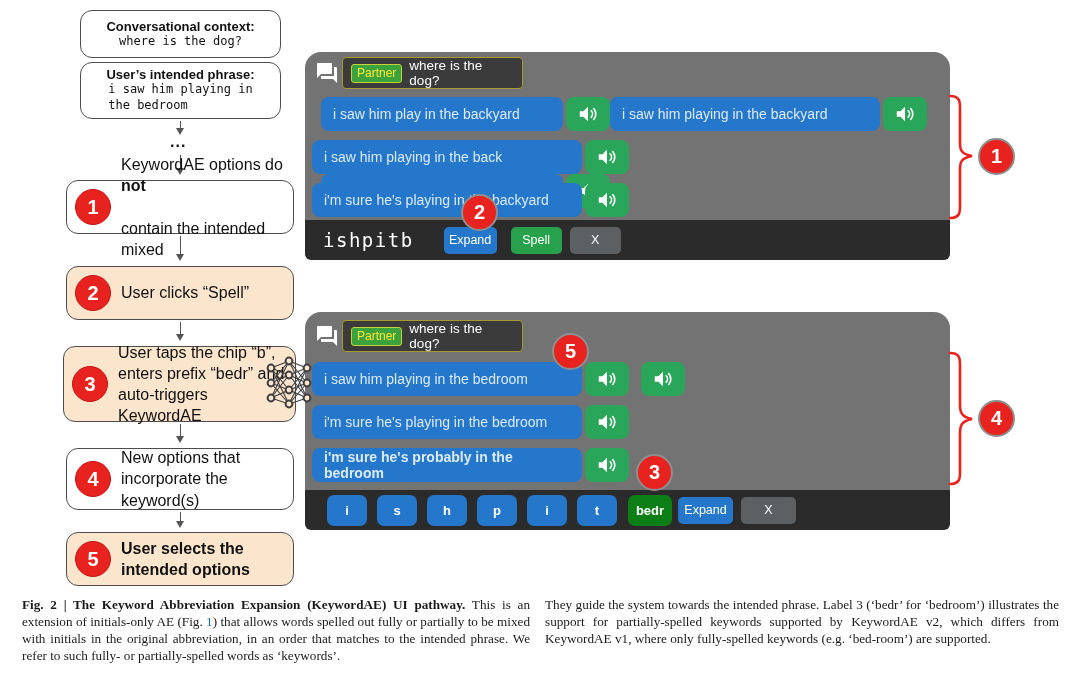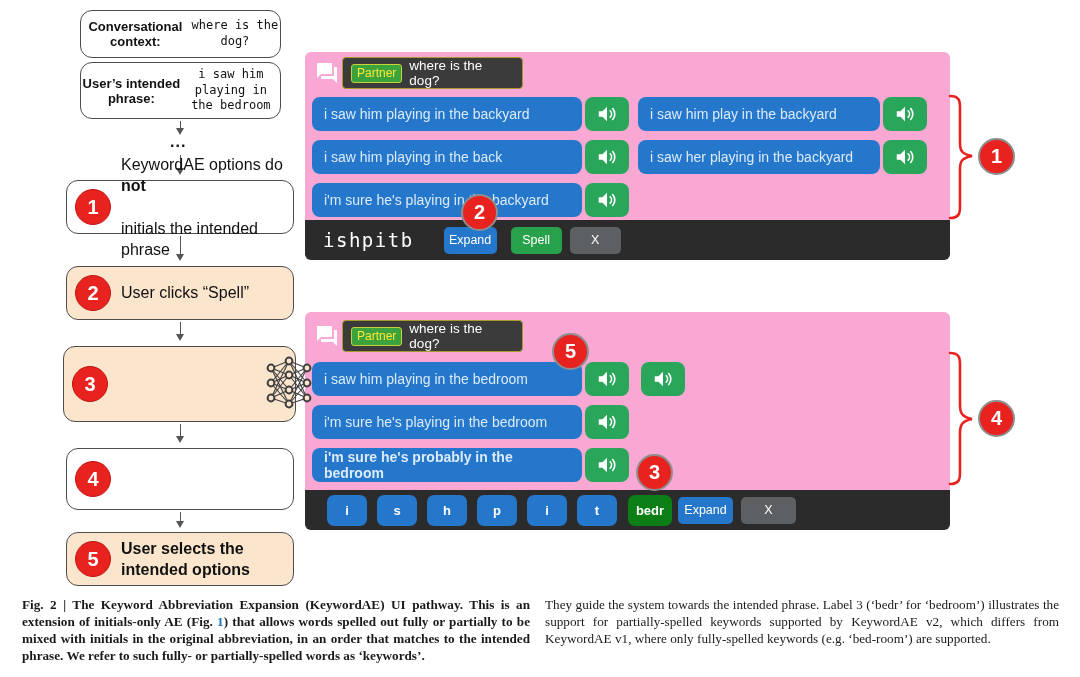--- a/index.html
+++ b/index.html
@@ -4,35 +4,35 @@
 <style>
   html,body{margin:0;padding:0;background:#fff;}
   #stage{position:relative;width:1080px;height:677px;background:#ffffff;overflow:hidden;
          font-family:"Liberation Sans",sans-serif;}
   .mono{font-family:"DejaVu Sans Mono",monospace;}
 
   
   .fc-box{position:absolute;background:#fff;border:1.6px solid #4d4d4d;border-radius:12px;
           box-sizing:border-box;display:flex;align-items:center;justify-content:center;}
   .fc-box.peach{background:#fbe5cd;}
-  .fc-center{flex-direction:row;text-align:center;}
+  .fc-center{flex-direction:column;}
   .fc-title{font-weight:bold;font-size:13px;color:#111;}
   .fc-mono{font-size:12px;color:#111;line-height:1.3;white-space:pre-line;}
   .fc-step{justify-content:flex-start;padding-left:8px;}
   .fc-num{width:36px;height:36px;border-radius:50%;background:#e8231f;border:1.5px solid #c21511;
           color:#fff;font-weight:bold;font-size:20px;display:flex;align-items:center;
           justify-content:center;flex:0 0 auto;box-sizing:border-box;}
   .fc-text{margin-left:10px;font-size:16px;color:#111;line-height:1.32;white-space:pre-line;}
   .arrow{position:absolute;width:0;border-left:1.7px solid #555;}
   .arrow::after{content:'';position:absolute;bottom:-7px;left:-5.5px;border:4.6px solid transparent;
           border-top:7px solid #555;}
   .fc-dots{position:absolute;font-weight:bold;font-size:16px;letter-spacing:1px;color:#111;}
 
   
-  .panel{position:absolute;background:#f9a8d4;border-radius:6px;}
+  .panel{position:absolute;background:#737373;border-radius:16px;}
   .chat-hdr-box{position:absolute;left:37px;top:5px;height:32px;box-sizing:border-box;
           border:1.6px solid #a89b2e;background:#3b3b3b;border-radius:4px;display:flex;
           align-items:center;padding:0 8px;}
   .partner-badge{background:#3ca23c;border:1px solid #c4d438;border-radius:3px;color:#ffe839;
           font-size:12px;padding:1.5px 5px;margin-right:7px;}
   .hdr-msg{color:#fff;font-size:13.5px;}
   .sugg-row{position:absolute;display:flex;}
   .sugg{display:flex;height:34px;}
   .sugg-text{background:#2577cb;color:#dcebf9;border-radius:8px;display:flex;align-items:center;
           padding:0 12px;font-size:14px;flex:1 1 auto;}
@@ -79,35 +79,38 @@
   </div>
 
   <div class="arrow" style="left:180px;top:121px;height:11px;"></div>
   <div class="fc-dots" style="left:170px;top:133px;">...</div>
   <div class="arrow" style="left:180px;top:155px;height:17px;"></div>
 
   <div class="fc-box fc-step" style="left:66px;top:180px;width:228px;height:54px;">
     <div class="fc-num">1</div>
     <div class="fc-text">
       <div><span>KeywordAE options do </span><strong>not</strong></div>
-      <div>initials the intended phrase</div>
+      <div>contain the intended mixed</div>
     </div>
   </div>
 
   <div class="arrow" style="left:180px;top:236px;height:22px;"></div>
 
   <div class="fc-box fc-step peach" style="left:66px;top:266px;width:228px;height:54px;">
     <div class="fc-num">2</div>
     <div class="fc-text">User clicks “Spell”</div>
   </div>
 
   <div class="arrow" style="left:180px;top:322px;height:16px;"></div>
 
   <div class="fc-box fc-step peach" style="left:63px;top:346px;width:233px;height:76px;">
     <div class="fc-num">3</div>
+    <div class="fc-text">User taps the chip “b”,
+enters prefix “bedr” and
+auto-triggers KeywordAE</div>
   </div>
 
   <svg class="brace" style="left:264px;top:356px;" width="50" height="54" viewBox="0 0 50 54">
     <g stroke="#3f3f3f" stroke-width="1.1">
       <line x1="7" y1="12" x2="25" y2="5"></line>
         <line x1="7" y1="12" x2="25" y2="19"></line>
         <line x1="7" y1="12" x2="25" y2="34"></line>
         <line x1="7" y1="12" x2="25" y2="48"></line>
       <line x1="7" y1="27" x2="25" y2="5"></line>
         <line x1="7" y1="27" x2="25" y2="19"></line>
@@ -141,61 +144,64 @@
       <circle cx="43" cy="12" r="3.4"></circle>
         <circle cx="43" cy="27" r="3.4"></circle>
         <circle cx="43" cy="42" r="3.4"></circle>
     </g>
   </svg>
 
   <div class="arrow" style="left:180px;top:424px;height:16px;"></div>
 
   <div class="fc-box fc-step" style="left:66px;top:448px;width:228px;height:62px;">
     <div class="fc-num">4</div>
+    <div class="fc-text">New options that
+incorporate the
+keyword(s)</div>
   </div>
 
   <div class="arrow" style="left:180px;top:512px;height:13px;"></div>
 
   <div class="fc-box fc-step peach" style="left:66px;top:532px;width:228px;height:54px;">
     <div class="fc-num">5</div>
     <div class="fc-text" style="font-weight:bold;">User selects the
 intended options</div>
   </div>
 
   <div class="panel" style="left:305px;top:52px;width:645px;height:208px;">
     <svg style="position:absolute;left:10px;top:9px;" width="24" height="24" viewBox="0 0 24 24">
       <path fill="#fff" d="M21 6h-2v9H6v2c0 .55.45 1 1 1h11l4 4V7c0-.55-.45-1-1-1zM17 12V3c0-.55-.45-1-1-1H3c-.55 0-1 .45-1 1v14l4-4h10c.55 0 1-.45 1-1z"></path>
     </svg>
     <div class="chat-hdr-box" style="width:181px;">
       <span class="partner-badge">Partner</span>
       <span class="hdr-msg">where is the dog?</span>
     </div>
 
     <div class="sugg-row" style="left:7px;top:45px;width:632px;">
-      <div class="sugg" style="width:317px;">
-        <div class="sugg-text">i saw him playing in the backyard</div>
-        <div class="speaker-btn">
-          <svg width="22" height="22" viewBox="0 0 24 24">
-              <path fill="#fff" d="M3 9v6h4l5 5V4L7 9H3z"></path>
-              <path fill="none" stroke="#fff" stroke-width="1.8" stroke-linecap="round" d="M15.5 8.5a5 5 0 0 1 0 7M18.2 6a9 9 0 0 1 0 12"></path>
-            </svg>
-        </div>
-      </div>
       <div class="sugg" style="width:289px;margin-left:9px;">
         <div class="sugg-text">i saw him play in the backyard</div>
         <div class="speaker-btn">
           <svg width="22" height="22" viewBox="0 0 24 24">
               <path fill="#fff" d="M3 9v6h4l5 5V4L7 9H3z"></path>
               <path fill="none" stroke="#fff" stroke-width="1.8" stroke-linecap="round" d="M15.5 8.5a5 5 0 0 1 0 7M18.2 6a9 9 0 0 1 0 12"></path>
             </svg>
         </div>
       </div>
-    </div>
-
-    <div class="sugg-row" style="left:7px;top:88px;width:632px;">
+      <div class="sugg" style="width:317px;">
+        <div class="sugg-text">i saw him playing in the backyard</div>
+        <div class="speaker-btn">
+          <svg width="22" height="22" viewBox="0 0 24 24">
+              <path fill="#fff" d="M3 9v6h4l5 5V4L7 9H3z"></path>
+              <path fill="none" stroke="#fff" stroke-width="1.8" stroke-linecap="round" d="M15.5 8.5a5 5 0 0 1 0 7M18.2 6a9 9 0 0 1 0 12"></path>
+            </svg>
+        </div>
+      </div>
+    </div>
+
+    <div class="sugg-row" style="left:7px;top:88px;width:632px;flex-direction:column;">
       <div class="sugg" style="width:317px;">
         <div class="sugg-text">i saw him playing in the back</div>
         <div class="speaker-btn">
           <svg width="22" height="22" viewBox="0 0 24 24">
               <path fill="#fff" d="M3 9v6h4l5 5V4L7 9H3z"></path>
               <path fill="none" stroke="#fff" stroke-width="1.8" stroke-linecap="round" d="M15.5 8.5a5 5 0 0 1 0 7M18.2 6a9 9 0 0 1 0 12"></path>
             </svg>
         </div>
       </div>
       <div class="sugg" style="width:289px;margin-left:9px;">
@@ -304,21 +310,21 @@
 
   <div class="callout" style="left:552px;top:333px;">5</div>
 
   <div class="callout" style="left:636px;top:454px;">3</div>
 
   <svg class="brace" style="left:946px;top:350px;" width="40" height="140" viewBox="0 0 40 140">
     <path d="M4 3 C14 3 14 9 14 15 L14 55 C14 63 16 67 26 69 C16 71 14 75 14 83 L14 122 C14 128 14 134 4 134" fill="none" stroke="#e8231f" stroke-width="2.6" stroke-linecap="round"></path>
   </svg>
   <div class="callout" style="left:978px;top:400px;">4</div>
 
-  <div class="caption-col" style="left:22px;top:597px;width:508px;font-weight:bold;">
+  <div class="caption-col" style="left:22px;top:597px;width:508px;">
     <p>
       <strong>Fig. 2 | The Keyword Abbreviation Expansion (KeywordAE) UI pathway.</strong><span> This is an extension of initials-only AE (Fig. </span><a class="fig-link">1</a><span>) that allows words spelled out fully or partially to be mixed with initials in the original abbreviation, in an order that matches to the intended phrase. We refer to such fully- or partially-spelled words as ‘keywords’.</span>
     </p>
   </div>
   <div class="caption-col" style="left:545px;top:597px;width:514px;">
     <p>They guide the system towards the intended phrase. Label 3 (‘bedr’ for ‘bedroom’) illustrates the support for partially-spelled keywords supported by KeywordAE v2, which differs from KeywordAE v1, where only fully-spelled keywords (e.g. ‘bed-room’) are supported.</p>
   </div>
 
 </div>
 

